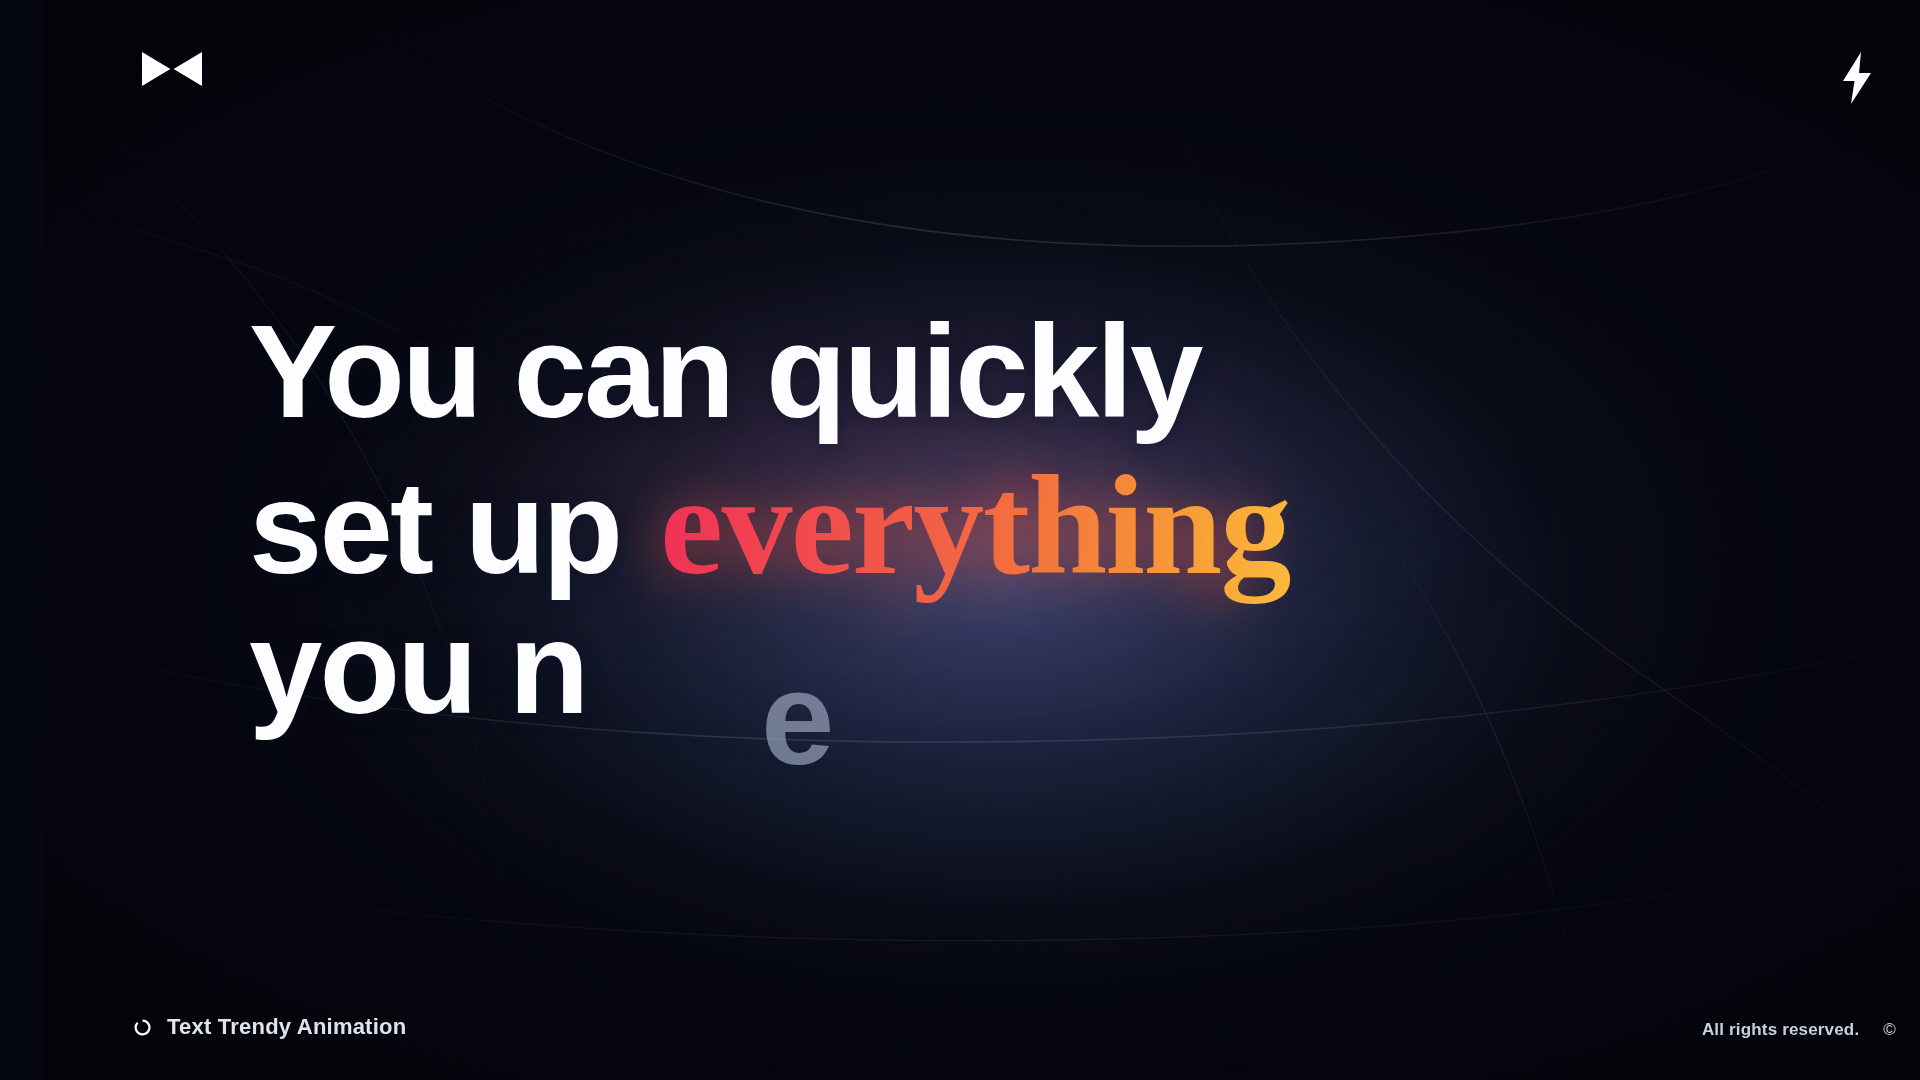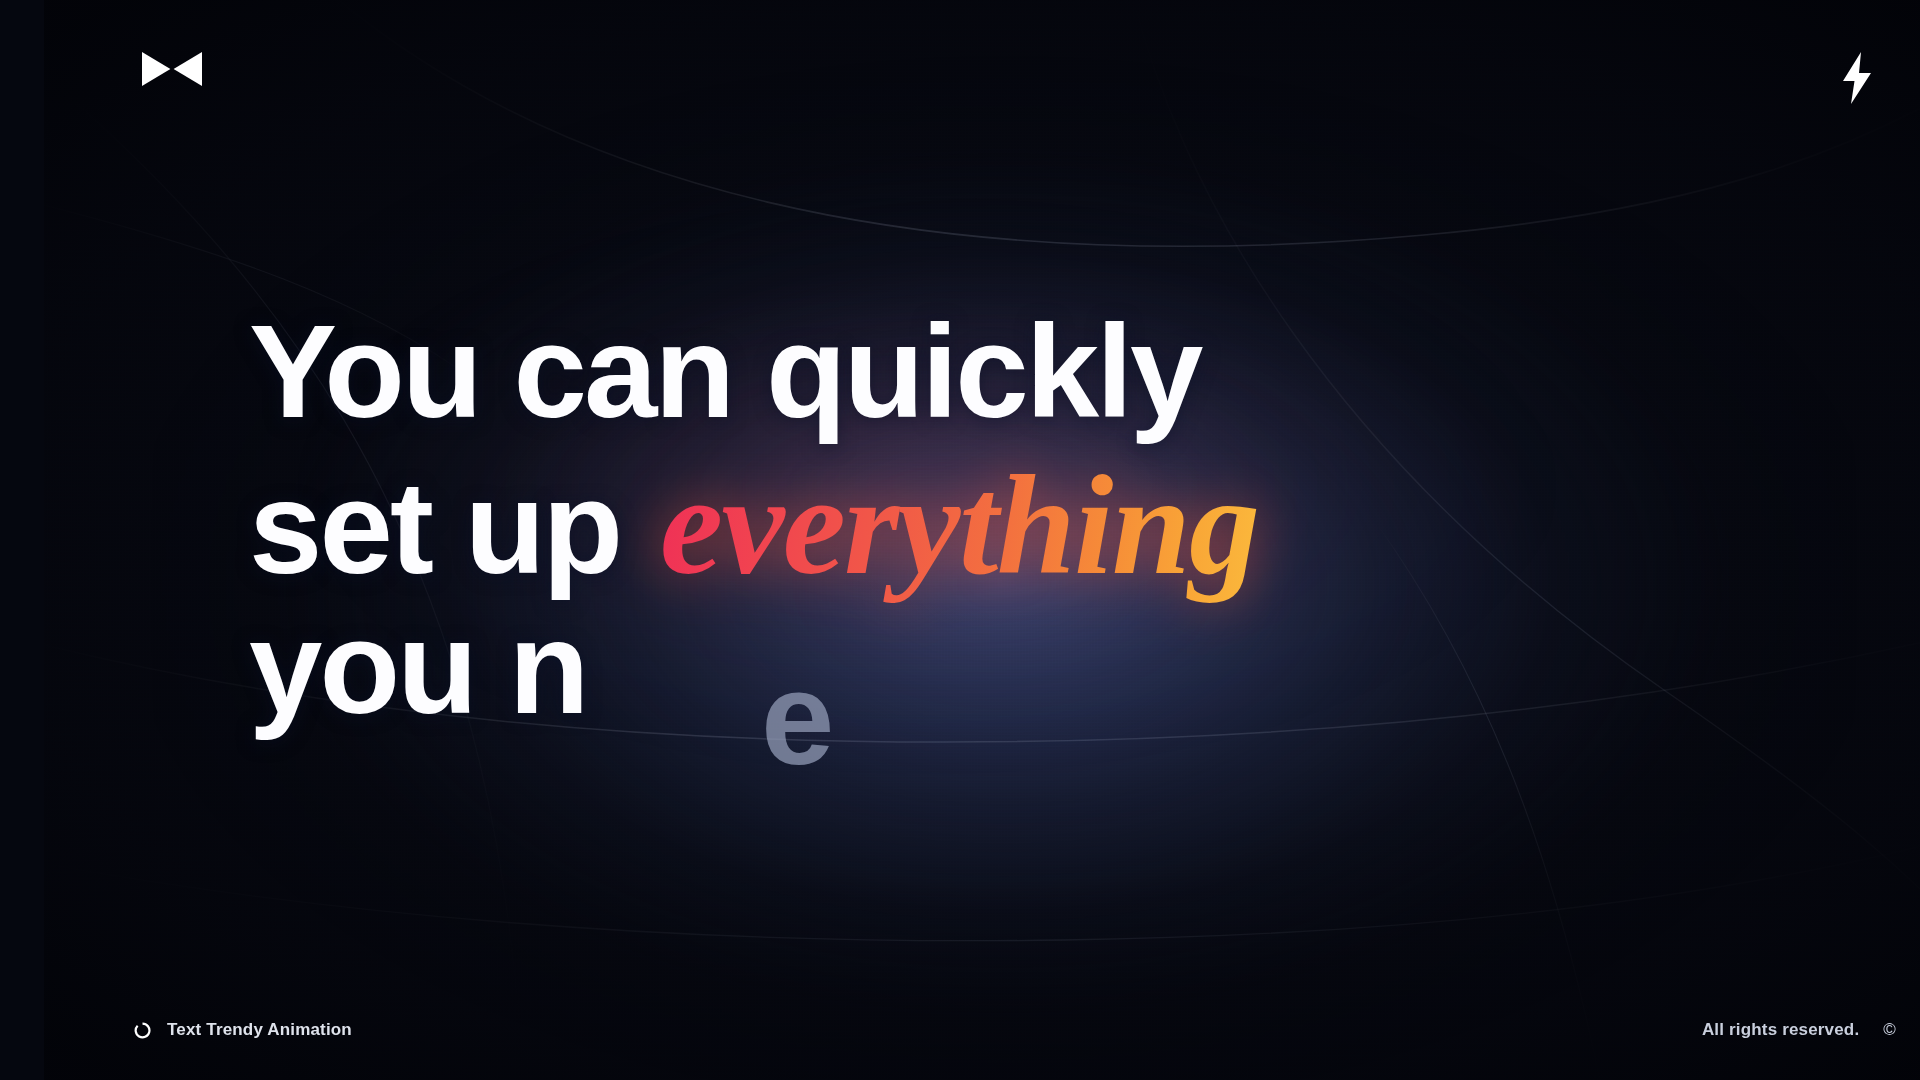--- a/index.html
+++ b/index.html
@@ -126,21 +126,20 @@
     position: relative;
   }
 
   .hl-plain {
     color: #fdfdff;
     text-shadow: 0 2px 18px rgba(10, 16, 40, 0.55);
   }
 
   .hl-accent {
     font-family: "Liberation Serif", "DejaVu Serif", serif;
-    font-style: italic;
     font-weight: 700;
     font-size: 142px;
     letter-spacing: -0.012em;
     background: linear-gradient(96deg,
                   #ef2f57 0%,
                   #f14350 18%,
                   #f15b47 40%,
                   #f3713f 58%,
                   #f68c38 74%,
                   #f9a737 88%,
@@ -199,21 +198,21 @@
     gap: 16px;
   }
 
   .spinner-ring {
     width: 17px;
     height: 17px;
     display: block;
   }
 
   .footer-label {
-    font-size: 17px;
+    font-size: 22px;
     font-weight: 700;
     letter-spacing: 0.01em;
     color: #dfe3ec;
   }
 
   .footer-right {
     position: absolute;
     right: 68px;
     bottom: 40px;
     display: flex;

